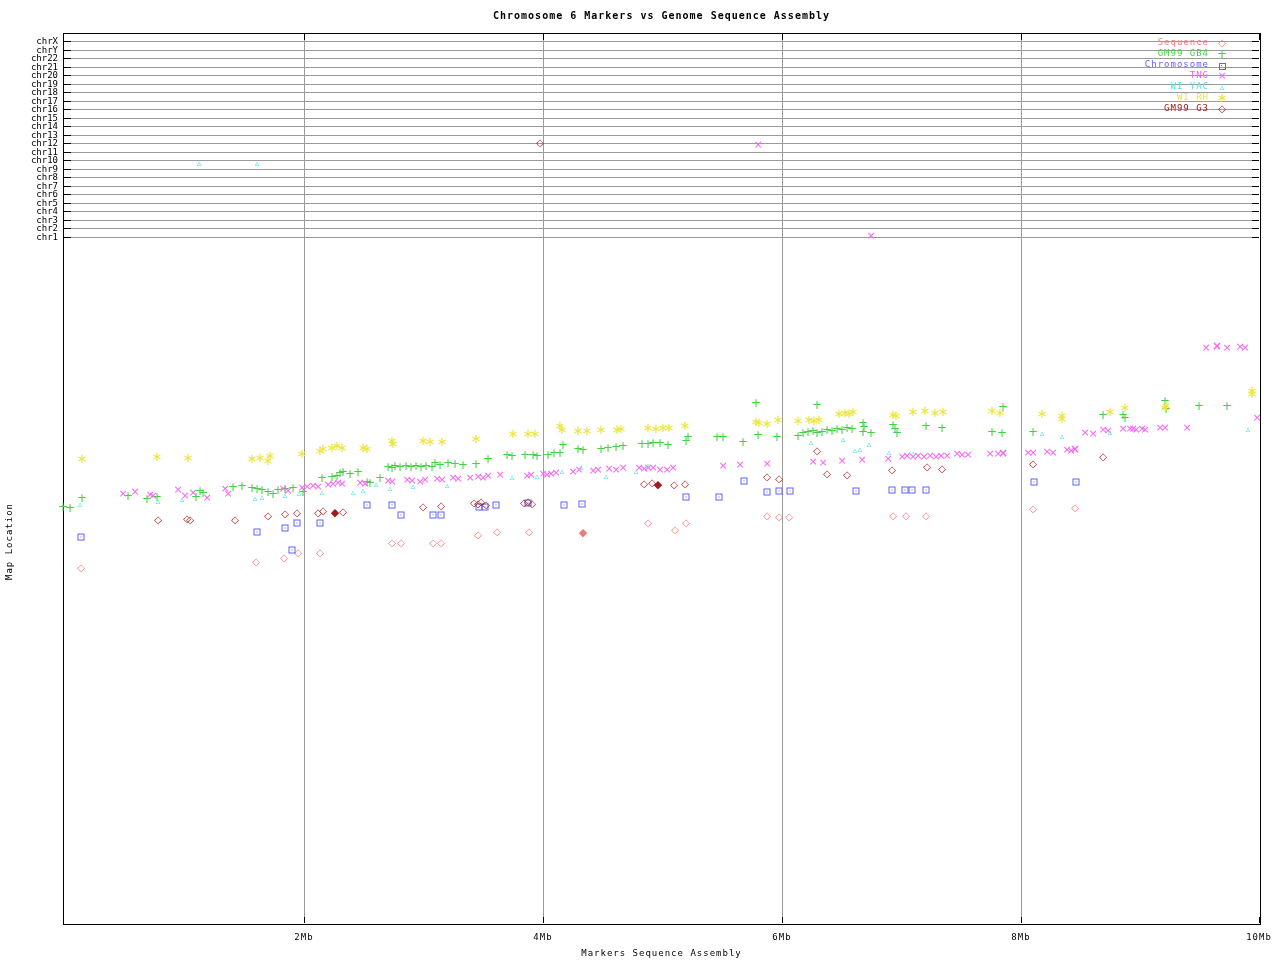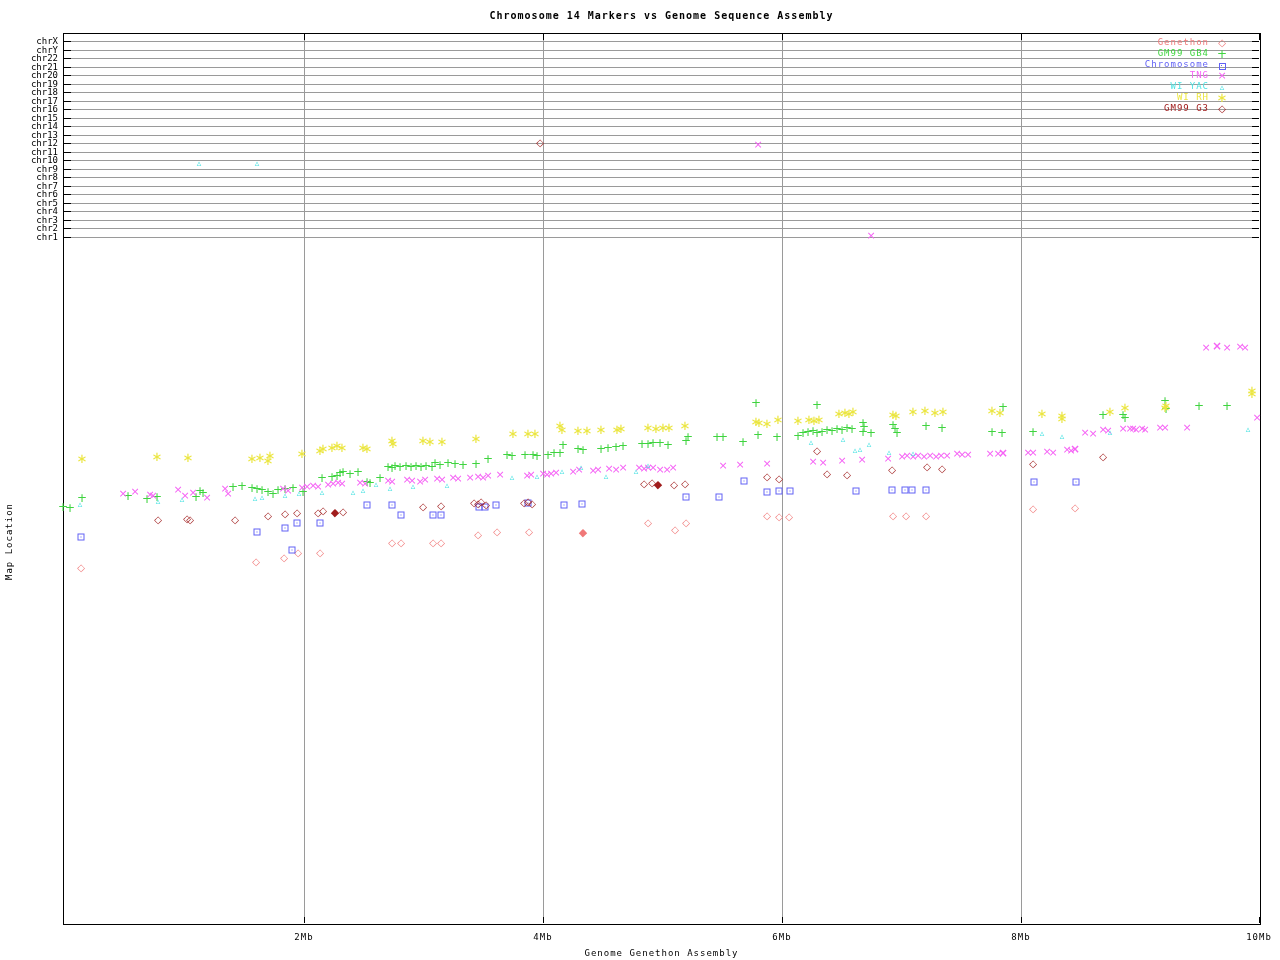--- a/index.html
+++ b/index.html
@@ -30,21 +30,21 @@
   .pt.boldpt{font-weight:bold;}
   .sqpt{position:absolute;transform:translate(-50%,-50%);width:5px;height:5px;
         border:1px solid;}
   .sqpt i{position:absolute;left:2px;top:2px;width:1px;height:1px;display:block;}
   .lg-sq{position:relative;display:inline-block;width:5px;height:5px;border:1px solid;}
   .lg-sq i{position:absolute;left:1px;top:1px;width:1px;height:1px;display:block;}
 </style>
 </head>
 <body>
 
-<div class="title">Chromosome 14 Markers vs Genome Sequence Assembly</div>
+<div class="title">Chromosome 6 Markers vs Genome Sequence Assembly</div>
 
 <div class="plot-frame"></div>
 
 <div id="chrom-layer">
     <div class="chrom-line" style="top: 41px;"></div>
     <div class="tick" style="left: 64px; top: 41px; width: 7px; height: 1px;"></div>
     <div class="tick" style="left: 1252px; top: 41px; width: 7px; height: 1px;"></div>
     <div class="chrom-label" style="top: 37px;">chrX</div>
     <div class="chrom-line" style="top: 50px;"></div>
     <div class="tick" style="left: 64px; top: 50px; width: 7px; height: 1px;"></div>
@@ -155,25 +155,25 @@
     <div class="vgrid" style="left: 1021px;"></div>
     <div class="tick" style="left: 1021px; top: 917px; width: 1px; height: 6px;"></div>
     <div class="tick" style="left: 1021px; top: 34px; width: 1px; height: 6px;"></div>
     <div class="xtick-label" style="left: 1021px;">8Mb</div>
     <div class="tick" style="left: 1259px; top: 917px; width: 1px; height: 6px;"></div>
     <div class="tick" style="left: 1259px; top: 34px; width: 1px; height: 6px;"></div>
     <div class="xtick-label" style="left: 1259px;">10Mb</div>
   </div>
 
 <div class="yaxis-label">Map Location</div>
-<div class="xaxis-label">Genome Genethon Assembly</div>
+<div class="xaxis-label">Markers Sequence Assembly</div>
 
 <div class="legend" id="legend">
     <div class="legend-row">
-      <div class="legend-label" style="color: rgb(240, 120, 120);">Genethon</div>
+      <div class="legend-label" style="color: rgb(240, 120, 120);">Sequence</div>
       <div class="legend-marker" style="color: rgb(240, 120, 120); font-size: 10px; font-family: &quot;DejaVu Sans&quot;, sans-serif;">◇</div>
     </div>
     <div class="legend-row">
       <div class="legend-label" style="color: rgb(63, 212, 63);">GM99 GB4</div>
       <div class="legend-marker" style="color: rgb(63, 212, 63); font-size: 12px; font-family: &quot;DejaVu Sans&quot;, sans-serif;">+</div>
     </div>
     <div class="legend-row">
       <div class="legend-label" style="color: rgb(98, 98, 245);">Chromosome</div>
       <div class="legend-marker"><span class="lg-sq" style="border-color: rgb(98, 98, 245);"><i style="background: rgb(98, 98, 245);"></i></span></div>
     </div>

